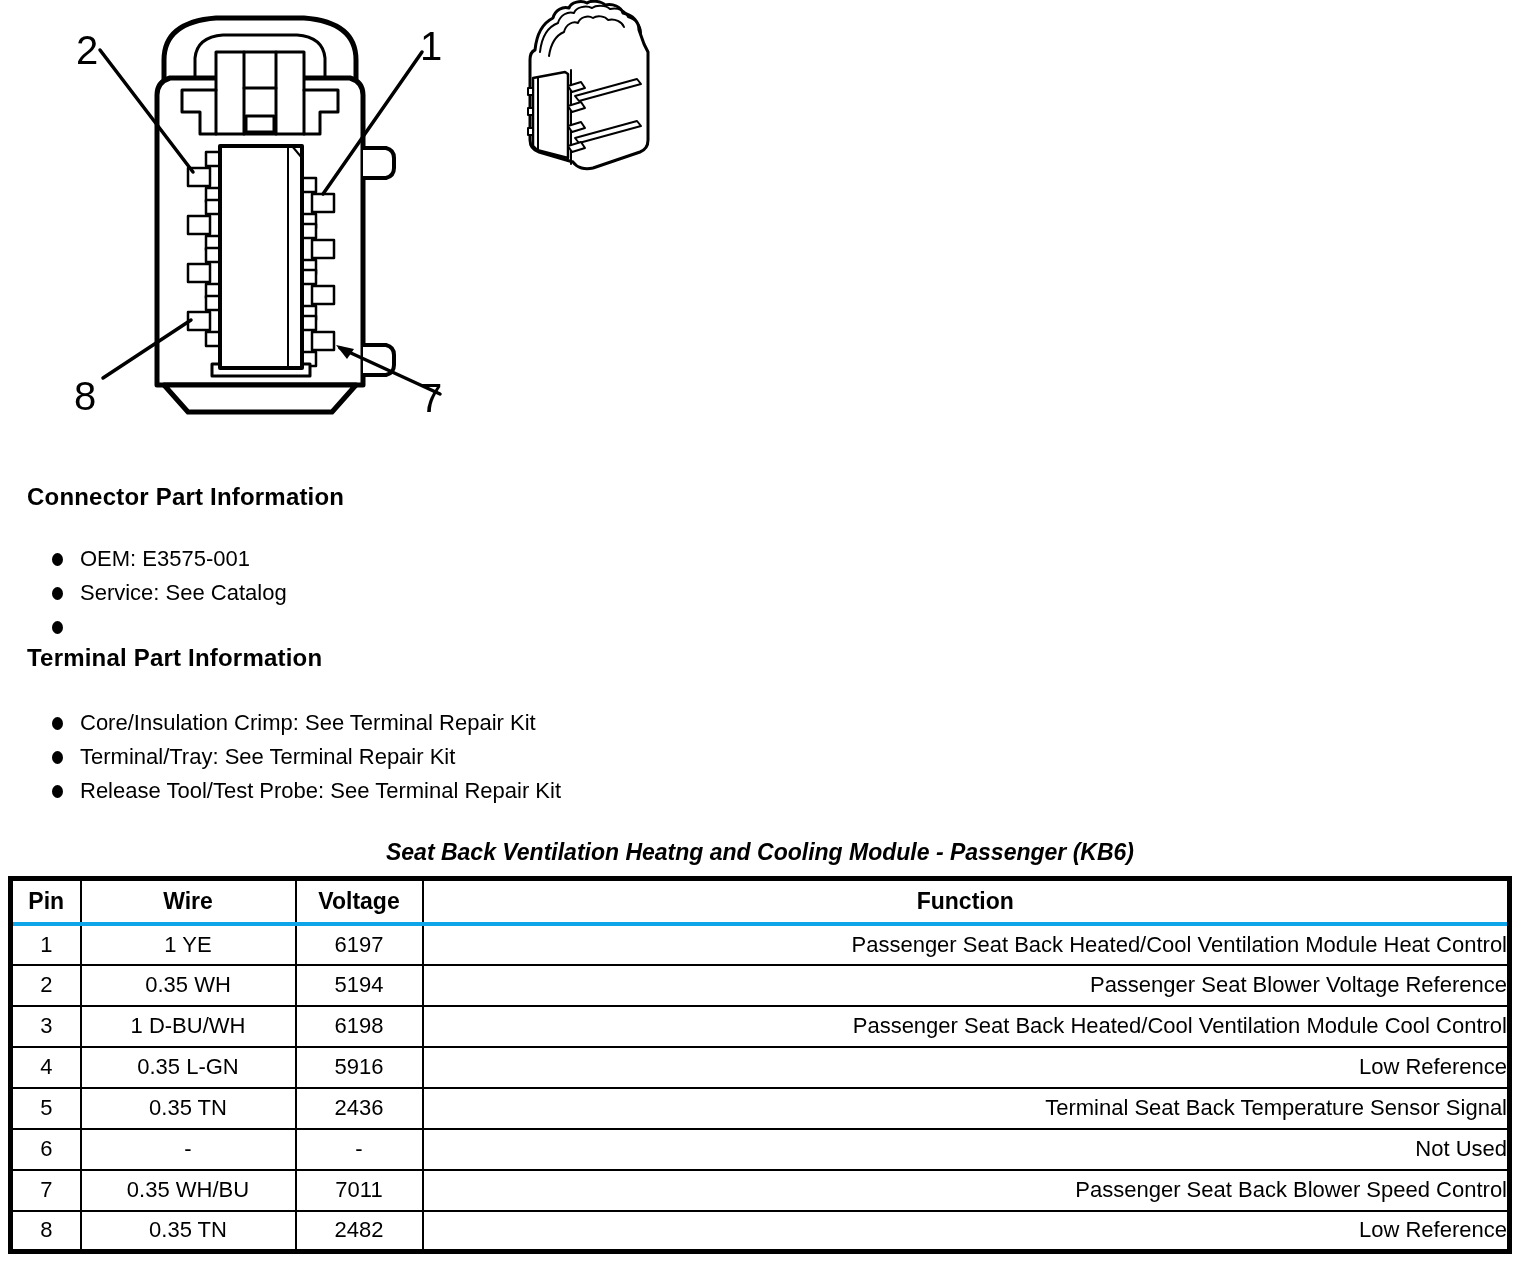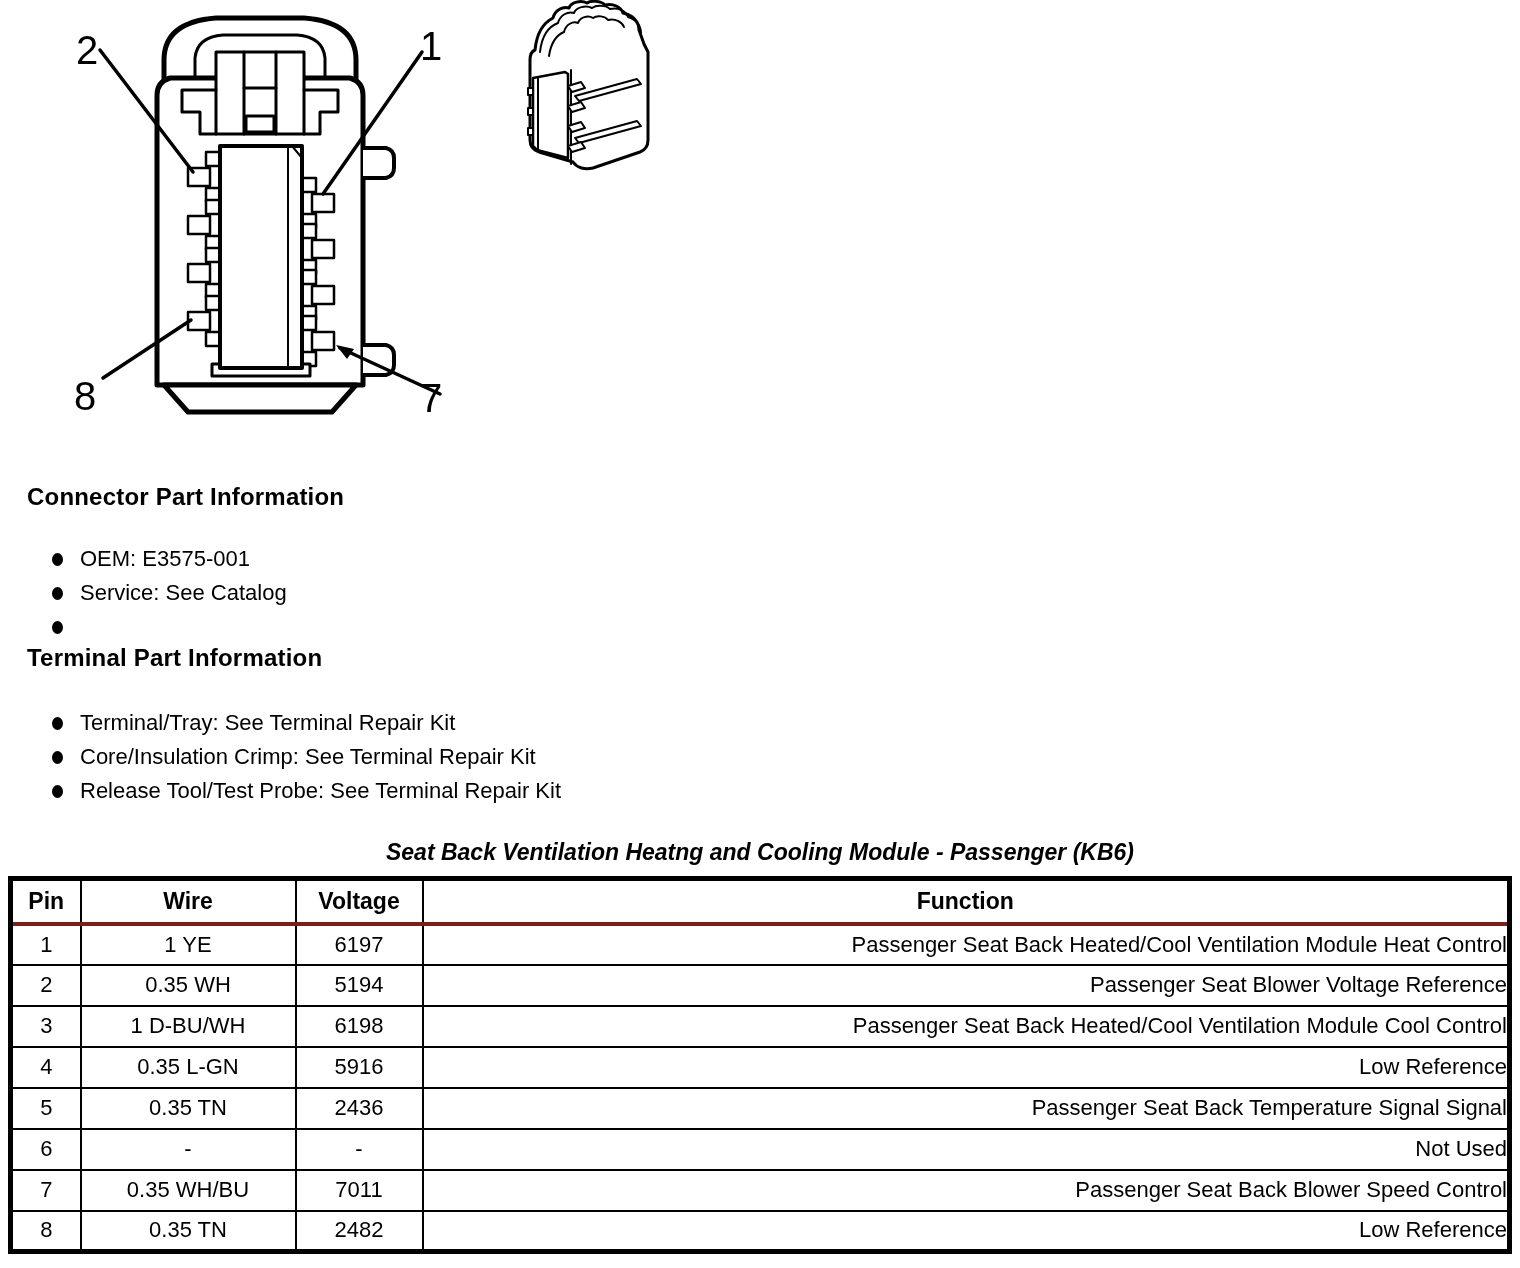--- a/index.html
+++ b/index.html
@@ -79,21 +79,21 @@
     text-align: center;
     padding: 0;
     overflow: hidden;
     white-space: nowrap;
   }
   table.pin-table { border: 5px solid #000000; }
   table.pin-table thead th {
     height: 45px;
     font-size: 23px;
     font-weight: bold;
-    border-bottom: 4px solid #7f1d1d;
+    border-bottom: 4px solid #0ea5e9;
   }
   table.pin-table tbody td { height: 41px; }
   table.pin-table td.func-cell {
     text-align: right;
     padding-left: 8px;
   }
 </style>
 </head>
 <body>
 
@@ -210,25 +210,25 @@
     </li>
     <li>
       <span class="bullet"></span>
     </li>
   </ul>
 
   <h2 class="section-heading heading-terminal">Terminal Part Information</h2>
   <ul class="bullet-list list-terminal">
     <li>
       <span class="bullet"></span>
+      <span>Core/Insulation Crimp: See Terminal Repair Kit</span>
+    </li>
+    <li>
+      <span class="bullet"></span>
       <span>Terminal/Tray: See Terminal Repair Kit</span>
-    </li>
-    <li>
-      <span class="bullet"></span>
-      <span>Core/Insulation Crimp: See Terminal Repair Kit</span>
     </li>
     <li>
       <span class="bullet"></span>
       <span>Release Tool/Test Probe: See Terminal Repair Kit</span>
     </li>
   </ul>
 
   <div class="table-title">Seat Back Ventilation Heatng and Cooling Module - Passenger (KB6)</div>
 
   <table class="pin-table">
@@ -268,21 +268,21 @@
       <tr>
         <td>4</td>
         <td>0.35 L-GN</td>
         <td>5916</td>
         <td class="func-cell">Low Reference</td>
       </tr>
       <tr>
         <td>5</td>
         <td>0.35 TN</td>
         <td>2436</td>
-        <td class="func-cell">Passenger Seat Back Temperature Signal Signal</td>
+        <td class="func-cell">Terminal Seat Back Temperature Sensor Signal</td>
       </tr>
       <tr>
         <td>6</td>
         <td>-</td>
         <td>-</td>
         <td class="func-cell">Not Used</td>
       </tr>
       <tr>
         <td>7</td>
         <td>0.35 WH/BU</td>

